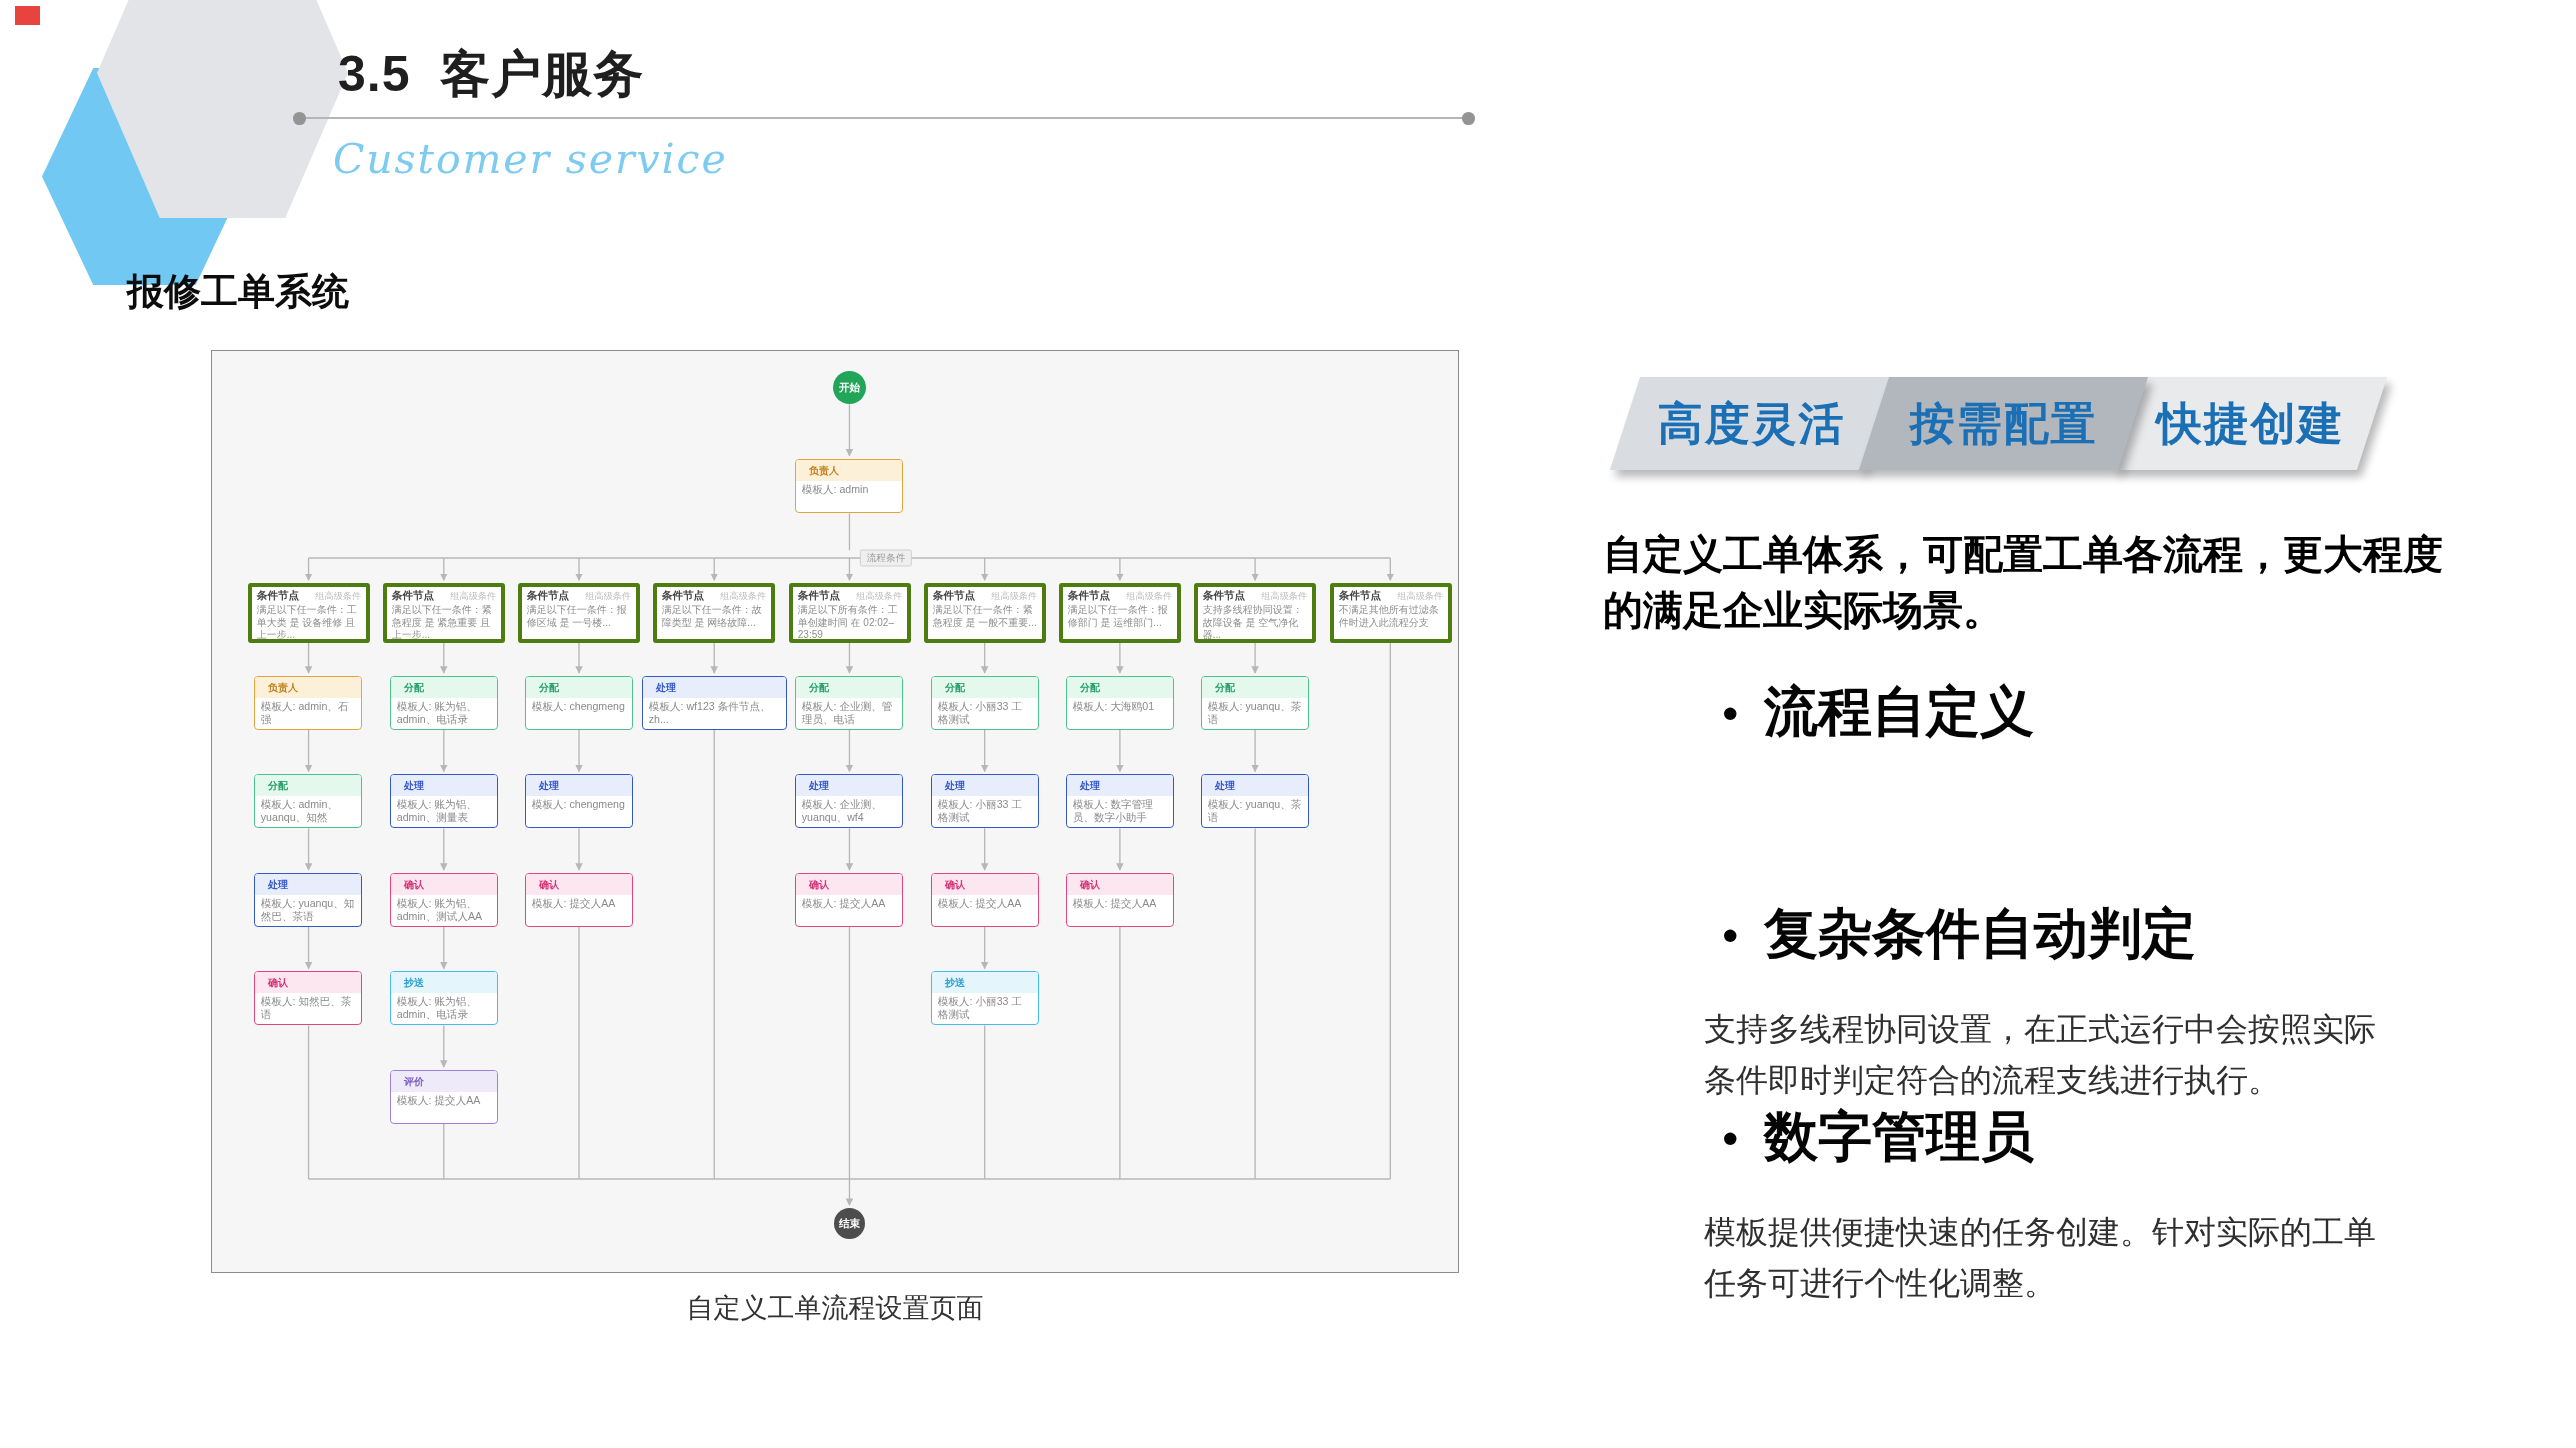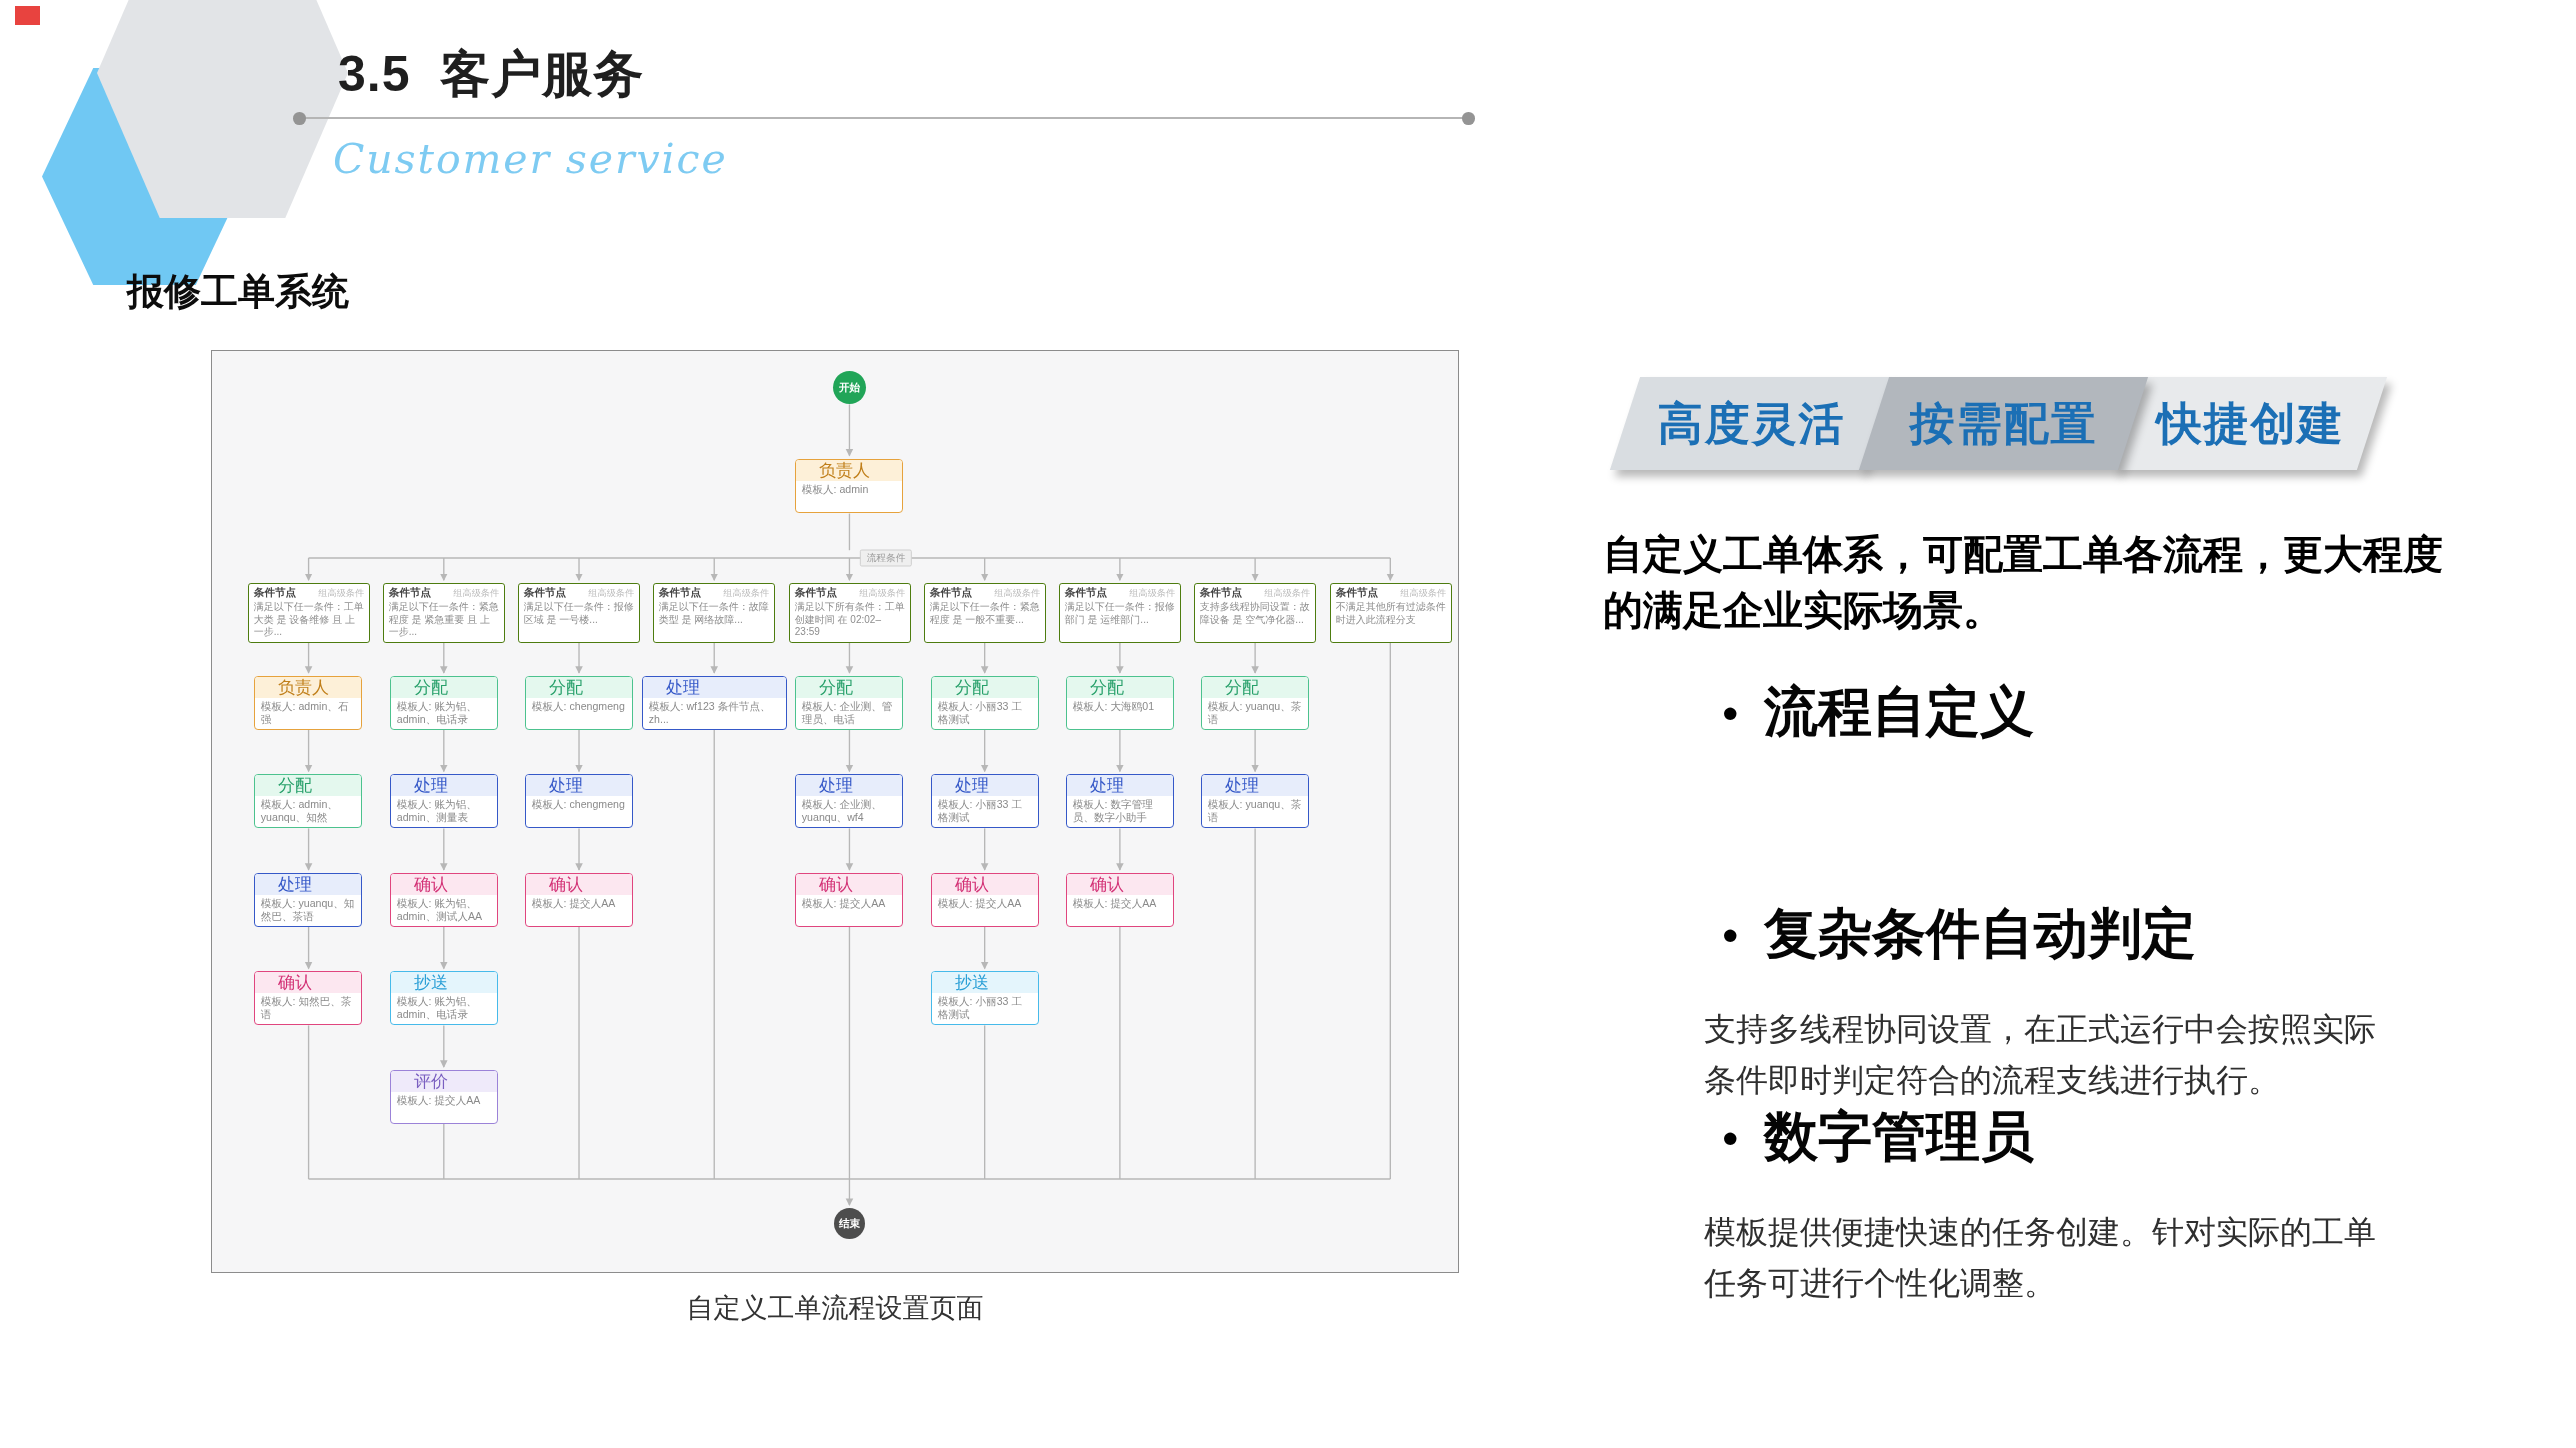--- a/index.html
+++ b/index.html
@@ -25,24 +25,24 @@
   .left-heading { position:absolute; left:127px; top:267px; font-size:37px; font-weight:bold; color:#0c0c0c; }
 
   
   .diagram { position:absolute; left:211px; top:350px; width:1248px; height:923px; background:#f6f6f7; border:1.9px solid #8c8c8c; overflow:hidden; }
   .caption { position:absolute; left:211px; top:1290px; width:1248px; text-align:center; font-size:27px; color:#333; }
 
   .fcircle { position:absolute; border-radius:50%; color:#fff; display:flex; align-items:center; justify-content:center; font-size:10.6px; font-weight:bold; }
   .flabel { position:absolute; transform:translate(-50%,-50%); background:#efefef; border:1px solid #cfcfcf; border-radius:1.9px; font-size:9.7px; color:#999; padding:1px 5.8px; white-space:nowrap; }
 
   .fnode { position:absolute; background:#fff; border:1.9px solid #999; border-radius:3.9px; overflow:hidden; }
-  .fnode .hd { padding:1px 23px; font-size:17px; font-weight:normal; line-height:19.3px; }
+  .fnode .hd { padding:1px 13px; font-size:10px; font-weight:bold; line-height:19.3px; }
   .fnode .bd { padding:1.9px 5.8px; color:#8a8a8a; font-size:10.6px; line-height:1.25; }
 
-  .cond { position:absolute; background:#fff; border:1px solid #4d7c0f; border-radius:2.9px; overflow:hidden; }
+  .cond { position:absolute; background:#fff; border:4px solid #4d7c0f; border-radius:2.9px; overflow:hidden; }
   .cond .chd { display:flex; justify-content:space-between; align-items:baseline; padding:1.9px 4.8px 0 4.8px; }
   .cond .ct  { font-size:10.6px; font-weight:bold; color:#444; }
   .cond .ctag{ font-size:9.2px; color:#bcbcbc; }
   .cond .cbd { padding:1px 4.8px; font-size:10px; color:#8d8d8d; line-height:1.28; }
 
   
   .tabs { position:absolute; left:1625px; top:377px; display:flex; }
   .tab { height:93px; display:flex; align-items:center; justify-content:center; transform:skewX(-18deg); box-shadow:6.8px 6.8px 8.7px rgba(0,0,0,0.28); }
   .tab span { transform:skewX(18deg); font-size:45px; font-weight:bold; color:#1b6fb5; letter-spacing:1.9px; white-space:nowrap; }
   .tab1 { width:253px; background:#d9dde1; z-index:1; }

